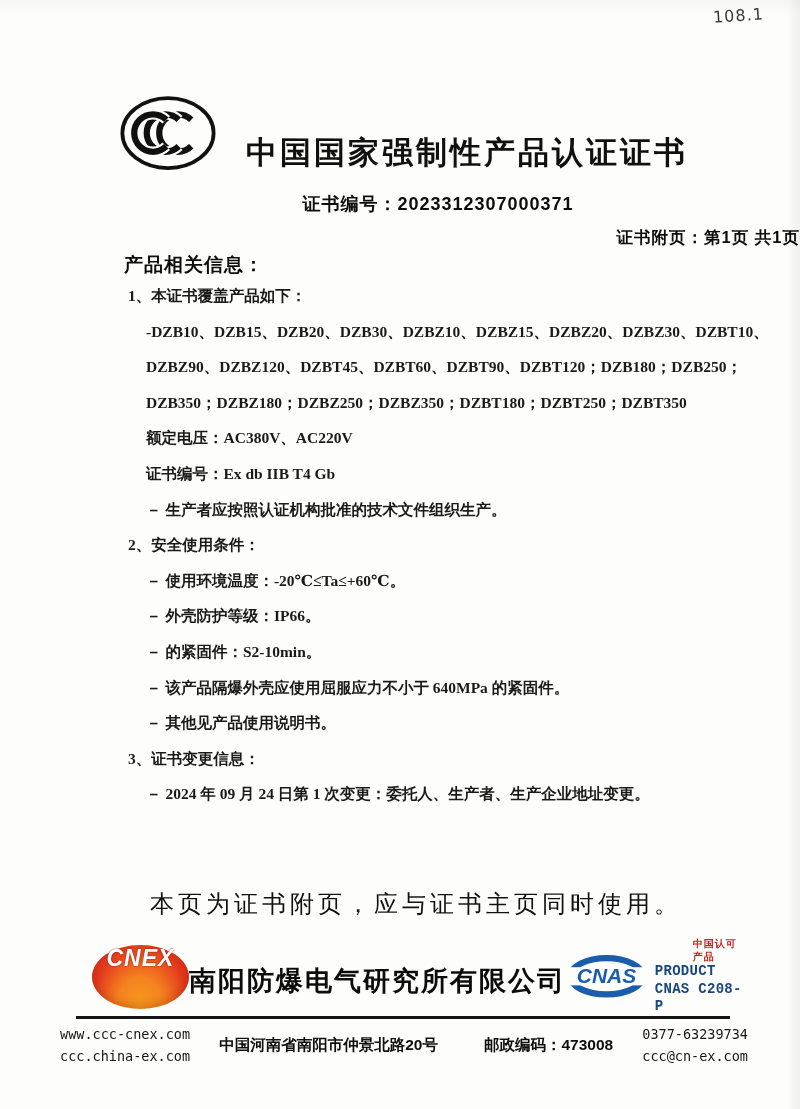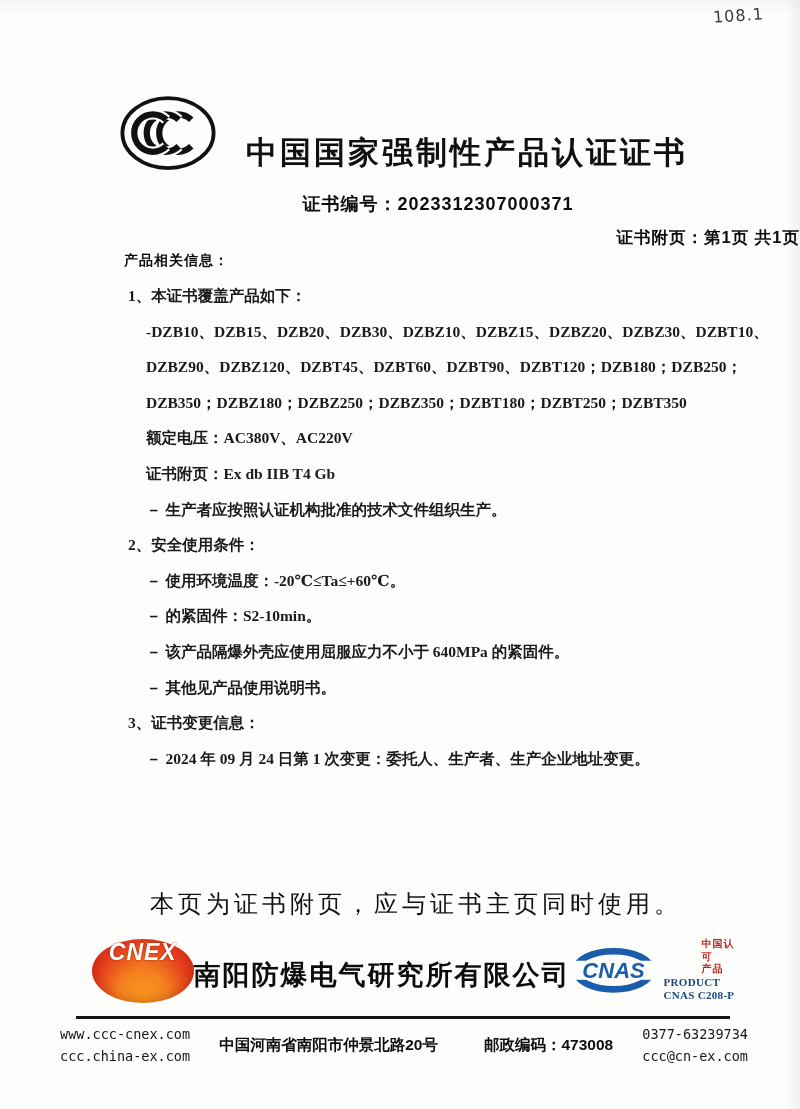--- a/index.html
+++ b/index.html
@@ -43,21 +43,21 @@
     font-weight:bold;font-size:18px;letter-spacing:1px;color:#0d0d0d;margin-left:38px;
   }
   .certline2{
     position:absolute;top:227px;left:0;width:100%;text-align:right;
     font-family:"Liberation Sans","DejaVu Sans",sans-serif;
     font-weight:bold;font-size:16.5px;letter-spacing:1px;color:#0d0d0d;
   }
   
   .section-title{
     position:absolute;top:252px;left:124px;
-    font-weight:bold;font-size:14px;letter-spacing:1px;color:#0d0d0d;
+    font-weight:bold;font-size:19px;letter-spacing:1px;color:#0d0d0d;
   }
   .content{
     position:absolute;top:278px;left:124px;right:55px;
     font-size:15.5px;
   }
   .content p{margin:0;line-height:35.6px;white-space:nowrap;font-weight:bold;}
   .ind0{padding-left:4px;}
   .ind1{padding-left:22px;}
   
   .footer-note{
@@ -83,22 +83,22 @@
   .company{
     font-family:"Liberation Sans","DejaVu Sans",sans-serif;
     font-weight:bold;font-size:27px;letter-spacing:2px;color:#0c0c0c;
     white-space:nowrap;
     margin-top:9px;
   }
   .cnas-box{display:flex;align-items:center;gap:5px;}
   .cnas-mark{width:92px;height:58px;}
   .cnas-side{display:flex;flex-direction:column;line-height:1.25;}
   .cnas-side .red{color:#c0271c;font-size:10px;font-weight:bold;letter-spacing:1px;margin-left:38px;}
-  .cnas-side .blue{color:#17477e;font-size:11px;font-weight:bold;
-    font-family:Liberation Serif, serif;letter-spacing:.3px;}
+  .cnas-side .blue{color:#17477e;font-size:14px;font-weight:bold;
+    font-family:Liberation Mono, monospace;letter-spacing:.3px;}
   
   .divider{
     position:absolute;top:1016px;left:76px;width:654px;height:3px;background:#151515;
   }
   .contacts{
     position:absolute;top:1024px;left:60px;right:52px;
     display:flex;align-items:center;justify-content:space-between;
   }
   .mono{
     font-family:"DejaVu Sans Mono","Liberation Mono",monospace;
@@ -137,24 +137,25 @@
   <div class="certline2">证书附页：第1页  共1页</div>
 
   <div class="section-title">产品相关信息：</div>
 
   <div class="content">
     <p class="ind0">1、本证书覆盖产品如下：</p>
     <p class="ind1">-DZB10、DZB15、DZB20、DZB30、DZBZ10、DZBZ15、DZBZ20、DZBZ30、DZBT10、</p>
     <p class="ind1">DZBZ90、DZBZ120、DZBT45、DZBT60、DZBT90、DZBT120；DZB180；DZB250；</p>
     <p class="ind1">DZB350；DZBZ180；DZBZ250；DZBZ350；DZBT180；DZBT250；DZBT350</p>
     <p class="ind1">额定电压：AC380V、AC220V</p>
-    <p class="ind1">证书附页：Ex db IIB T4 Gb</p>
+    <p class="ind1">证书编号：Ex db IIB T4 Gb</p>
     <p class="ind1">－ 生产者应按照认证机构批准的技术文件组织生产。</p>
     <p class="ind0">2、安全使用条件：</p>
     <p class="ind1">－ 使用环境温度：-20℃≤Ta≤+60℃。</p>
+    <p class="ind1">－ 外壳防护等级：IP66。</p>
     <p class="ind1">－ 的紧固件：S2-10min。</p>
     <p class="ind1">－ 该产品隔爆外壳应使用屈服应力不小于 640MPa 的紧固件。</p>
     <p class="ind1">－ 其他见产品使用说明书。</p>
     <p class="ind0">3、证书变更信息：</p>
     <p class="ind1">－ 2024 年 09 月 24 日第 1 次变更：委托人、生产者、生产企业地址变更。</p>
   </div>
 
   <div class="footer-note">本页为证书附页，应与证书主页同时使用。</div>
 
   <div class="footer-logos">

